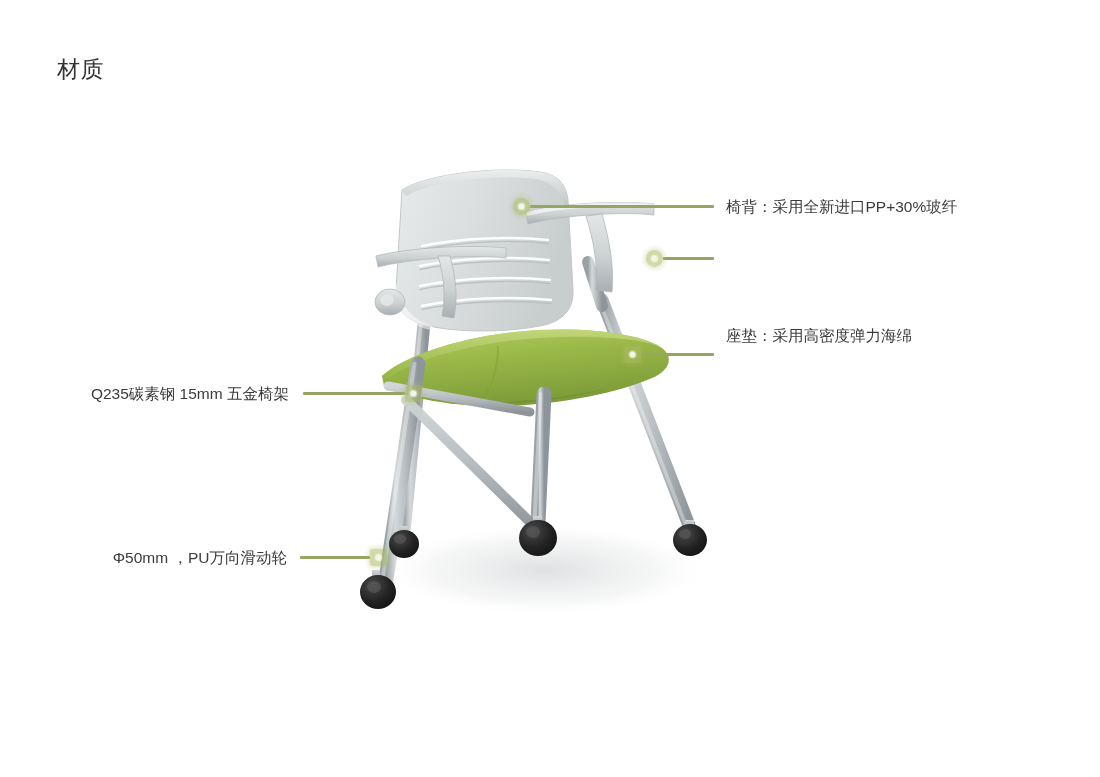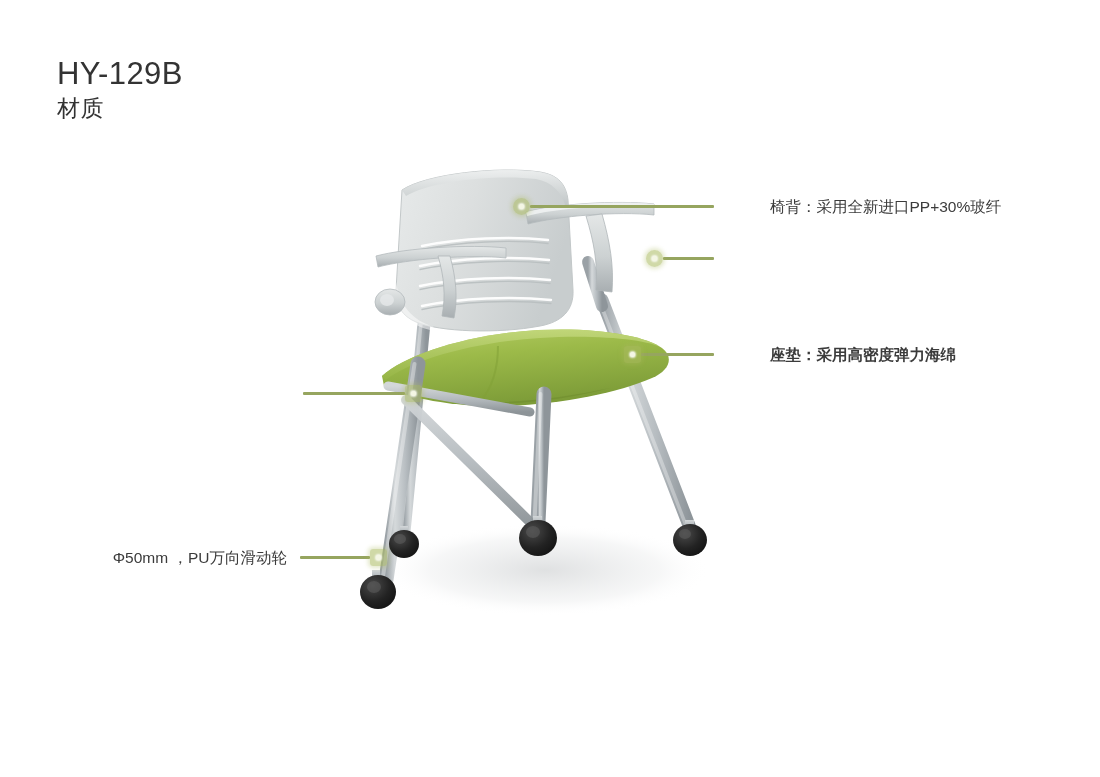--- a/index.html
+++ b/index.html
@@ -40,21 +40,21 @@
   }
 
   
   .callout-label {
     position: absolute;
     font-size: 15.5px;
     color: #3b3b3b;
     line-height: 1.3;
     white-space: nowrap;
   }
-  .callout-label.right { text-align: left; margin-left: 44px; }
+  .callout-label.right { text-align: left; }
   .callout-label.left  { text-align: right; }
 
   
   .leader-line {
     position: absolute;
     height: 3px;
     background: #96a55f;
     border-radius: 1px;
   }
 
@@ -90,21 +90,20 @@
     height: 480px;
   }
   #chair-figure svg { display: block; width: 100%; height: 100%; }
 </style>
 </head>
 <body>
 
 <div id="page">
 
   <div id="header">
-    <div id="product-title">HY-129B</div>
     <div id="product-subtitle">材质</div>
   </div>
 
   <div id="chair-figure">
     <svg viewBox="0 0 440 480" xmlns="http://www.w3.org/2000/svg" aria-hidden="true">
       <defs>
         <linearGradient id="gBack" x1="0" y1="0" x2="1" y2="0.3">
           <stop offset="0%" stop-color="#e7eaea"></stop>
           <stop offset="45%" stop-color="#dcdfdf"></stop>
           <stop offset="100%" stop-color="#c8cdce"></stop>
@@ -269,22 +268,23 @@
 
   <div class="leader-line" style="left:530px; top:205px; width:184px;"></div>
   <div class="marker round" style="left:521px; top:206px;"></div>
   <div class="callout-label right" style="left:726px; top:197px;">椅背：采用全新进口PP+30%玻纤</div>
 
   <div class="leader-line" style="left:663px; top:257px; width:51px;"></div>
   <div class="marker round" style="left:654px; top:258px;"></div>
 
   <div class="leader-line" style="left:641px; top:353px; width:73px;"></div>
   <div class="marker" style="left:632px; top:354px;"></div>
-  <div class="callout-label right" style="left:726px; top:345px;font-weight:bold;">座垫：采用高密度弹力海绵</div>
+  <div class="callout-label right" style="left:726px; top:326px;">座垫：采用高密度弹力海绵</div>
 
   <div class="leader-line" style="left:303px; top:392px; width:102px;"></div>
   <div class="marker" style="left:413px; top:393px;"></div>
+  <div class="callout-label left" style="right:811px; top:384px;">Q235碳素钢 15mm 五金椅架</div>
 
   <div class="leader-line" style="left:300px; top:556px; width:70px;"></div>
   <div class="marker" style="left:378px; top:557px;"></div>
   <div class="callout-label left" style="right:813px; top:548px;">Φ50mm ，PU万向滑动轮</div>
 
 </div>
 
 </body></html>

